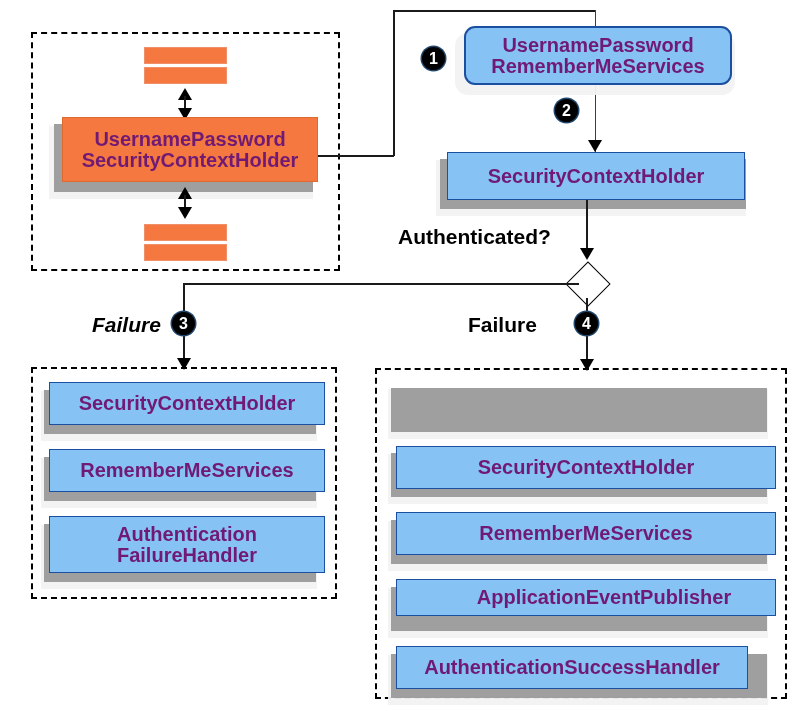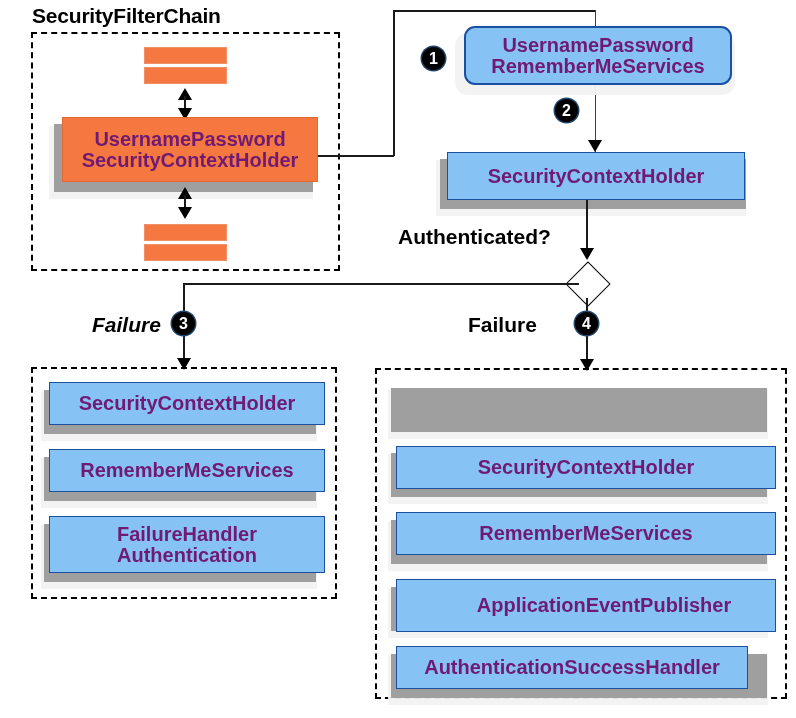--- a/index.html
+++ b/index.html
@@ -132,21 +132,20 @@
     font-weight: bold;
     color: #000000;
     white-space: nowrap;
   }
 </style>
 </head>
 <body>
 
 <div id="canvas">
 
-  <div class="group-title" style="left:32px; top:4px;">SecurityFilterChain</div>
 
   <div class="group-box" style="left:31px; top:32px; width:309px; height:239px;"></div>
 
   <div class="bar" style="left:144px; top:47px; width:83px; height:17px;"></div>
   <div class="bar" style="left:144px; top:67px; width:83px; height:17px;"></div>
 
   <div class="arrow-up" style="left:178px; top:88px;"></div>
   <div class="ln-v" style="left:184.2px; top:96px; height:20px;"></div>
   <div class="arrow-down" style="left:178px; top:108px;"></div>
 
@@ -217,22 +216,22 @@
 
   <div class="shadow soft" style="left:41px; top:458px; width:276px; height:50px;"></div>
   <div class="shadow" style="left:44px; top:457px; width:272px; height:44px;"></div>
   <div class="node blue" style="left:49px; top:449px; width:276px; height:43px;">
     <span>RememberMeServices</span>
   </div>
 
   <div class="shadow soft" style="left:41px; top:525px; width:276px; height:64px;"></div>
   <div class="shadow" style="left:44px; top:524px; width:272px; height:58px;"></div>
   <div class="node blue" style="left:49px; top:516px; width:276px; height:57px; flex-direction:column;">
+    <span>Authentication</span>
     <span>FailureHandler</span>
-    <span>Authentication</span>
   </div>
 
   <div class="group-box" style="left:375px; top:368px; width:412px; height:331px;"></div>
 
   <div class="shadow soft" style="left:388px; top:389px; width:380px; height:50px;"></div>
   <div class="shadow" style="left:391px; top:388px; width:376px; height:44px;"></div>
 
   <div class="shadow soft" style="left:388px; top:454px; width:380px; height:50px;"></div>
   <div class="shadow" style="left:391px; top:453px; width:376px; height:44px;"></div>
   <div class="node blue" style="left:396px; top:446px; width:380px; height:43px;">
@@ -240,21 +239,21 @@
   </div>
 
   <div class="shadow soft" style="left:388px; top:521px; width:380px; height:50px;"></div>
   <div class="shadow" style="left:391px; top:520px; width:376px; height:44px;"></div>
   <div class="node blue" style="left:396px; top:512px; width:380px; height:43px;">
     <span>RememberMeServices</span>
   </div>
 
   <div class="shadow soft" style="left:388px; top:588px; width:380px; height:50px;"></div>
   <div class="shadow" style="left:391px; top:587px; width:376px; height:44px;"></div>
-  <div class="node blue" style="left:396px; top:579px; width:380px; height:53px;padding-left:36px;">
+  <div class="node blue" style="left:396px; top:579px; width:380px; height:37px;padding-left:36px;">
     <span>ApplicationEventPublisher</span>
   </div>
 
   <div class="shadow soft" style="left:388px; top:655px; width:380px; height:50px;"></div>
   <div class="shadow" style="left:391px; top:654px; width:376px; height:44px;"></div>
   <div class="node blue" style="left:396px; top:646px; width:352px; height:43px;">
     <span>AuthenticationSuccessHandler</span>
   </div>
 
 </div>

